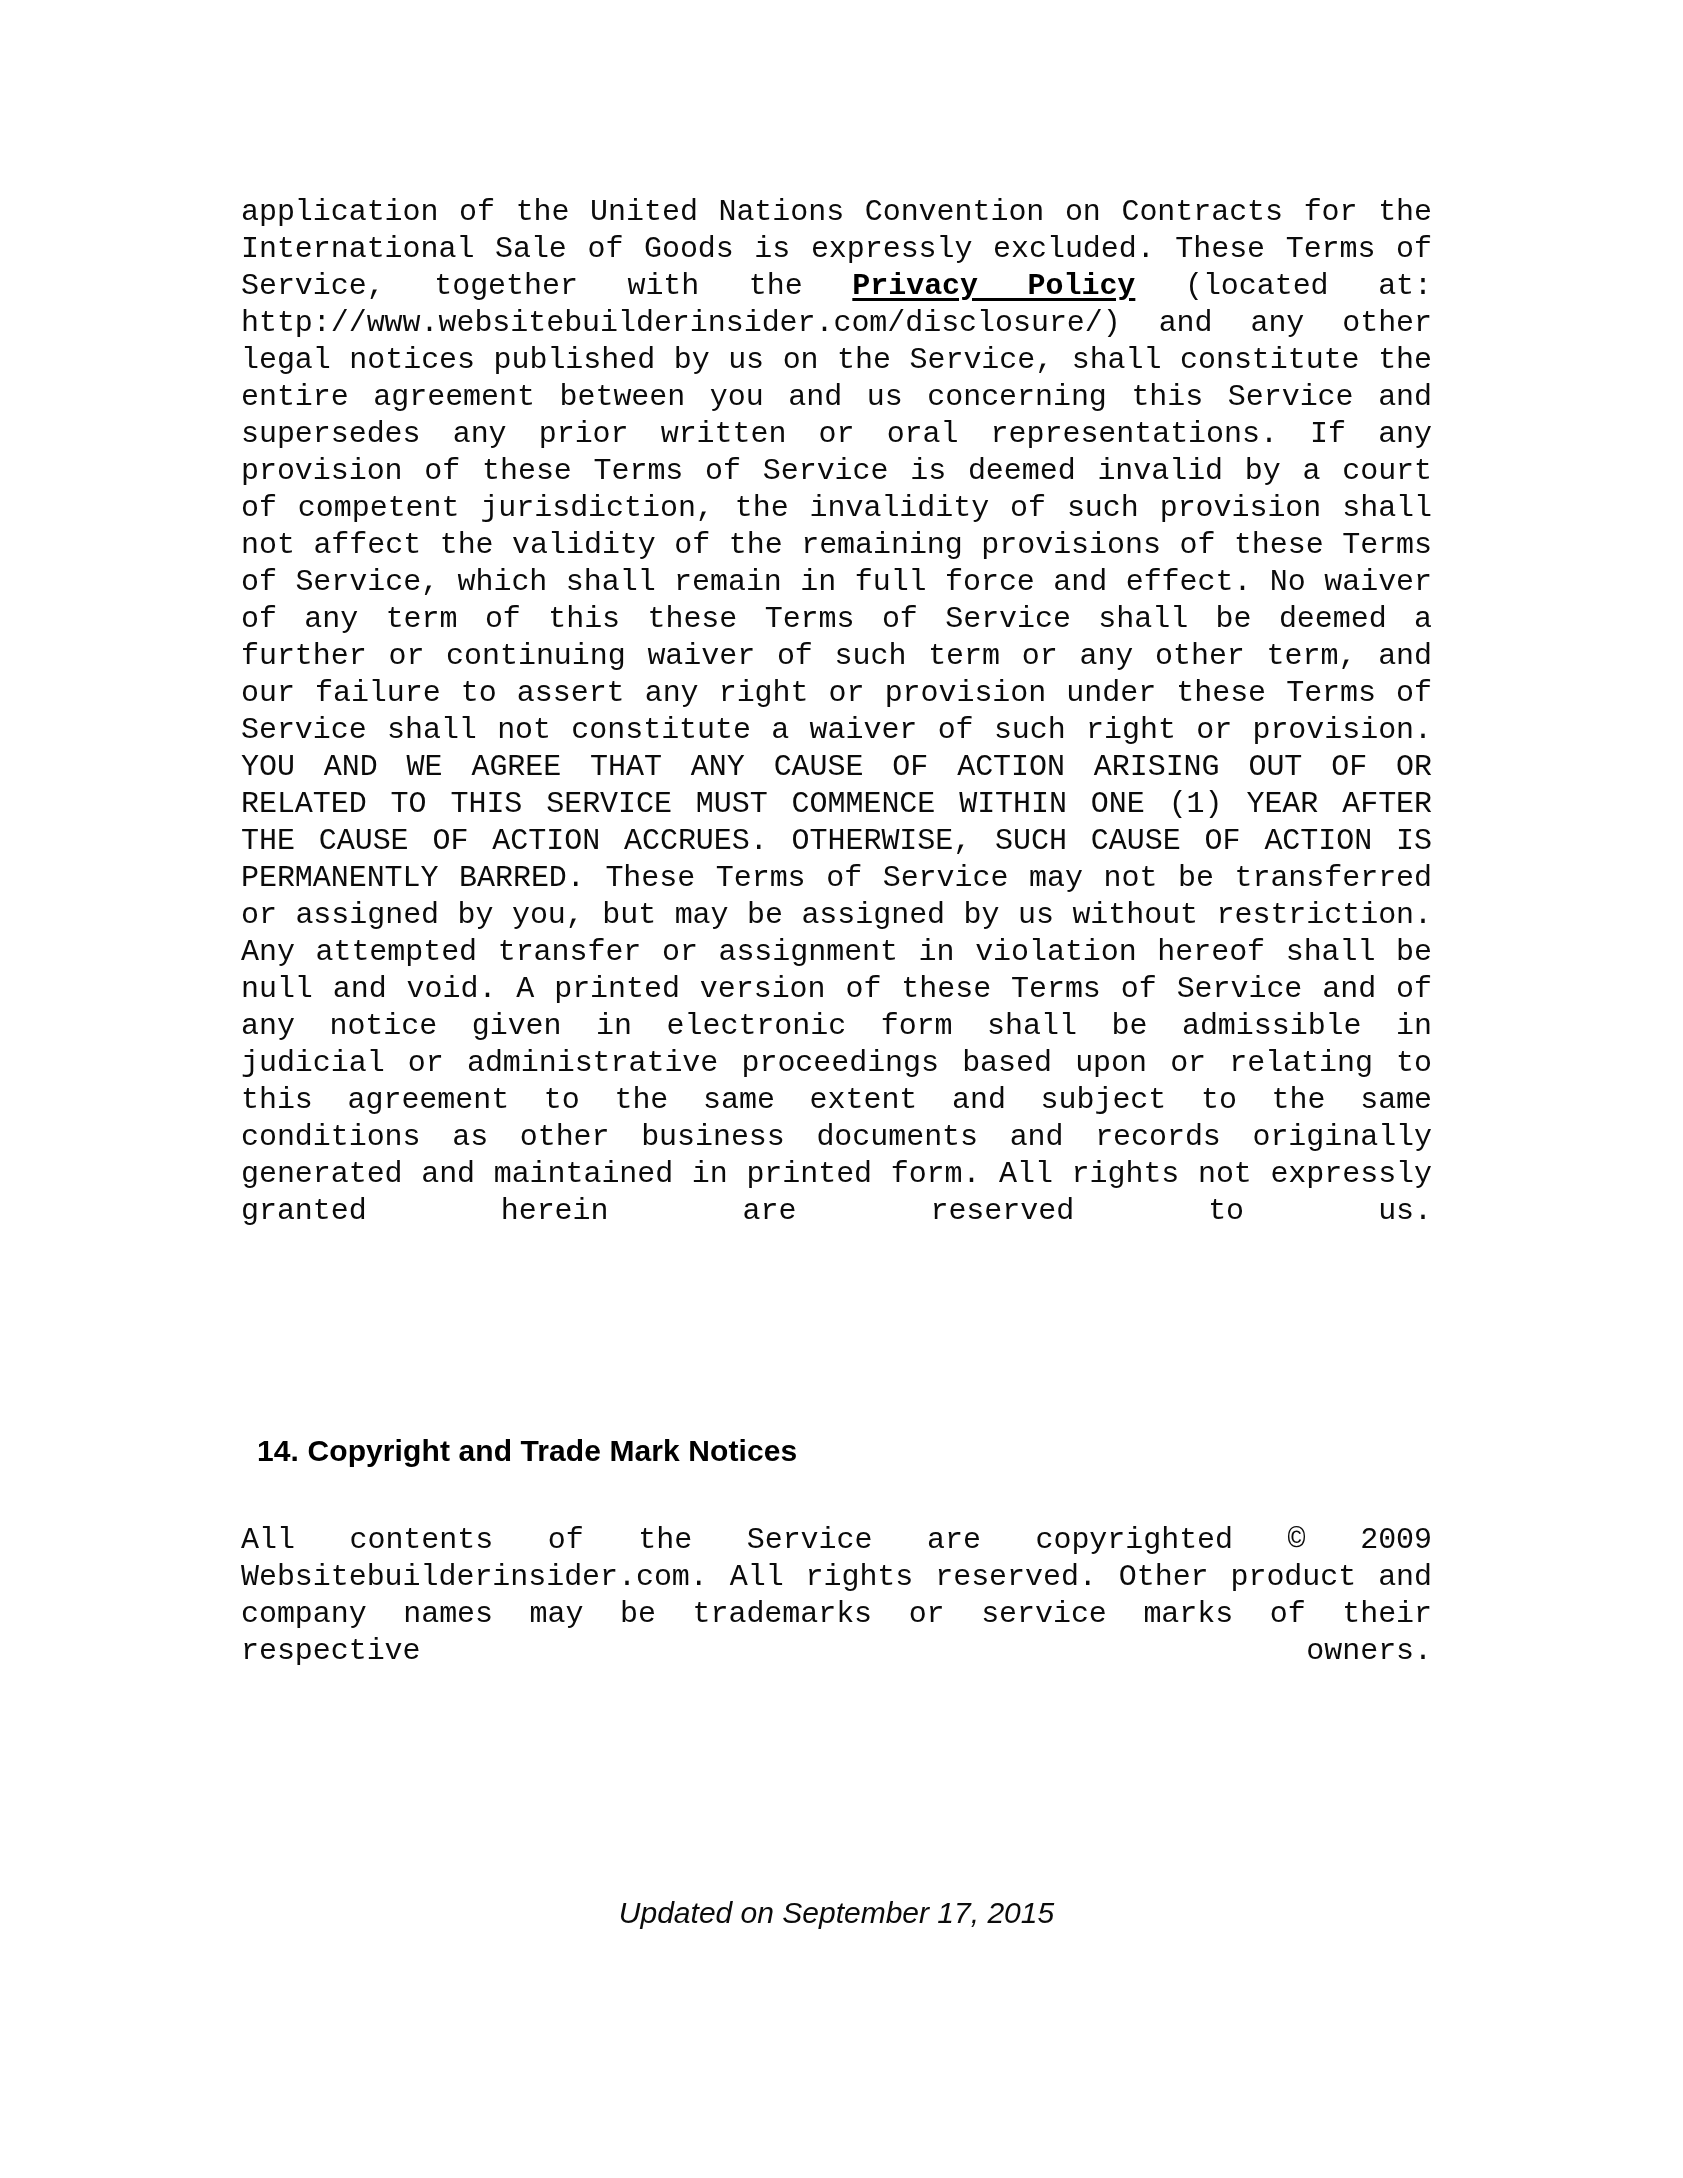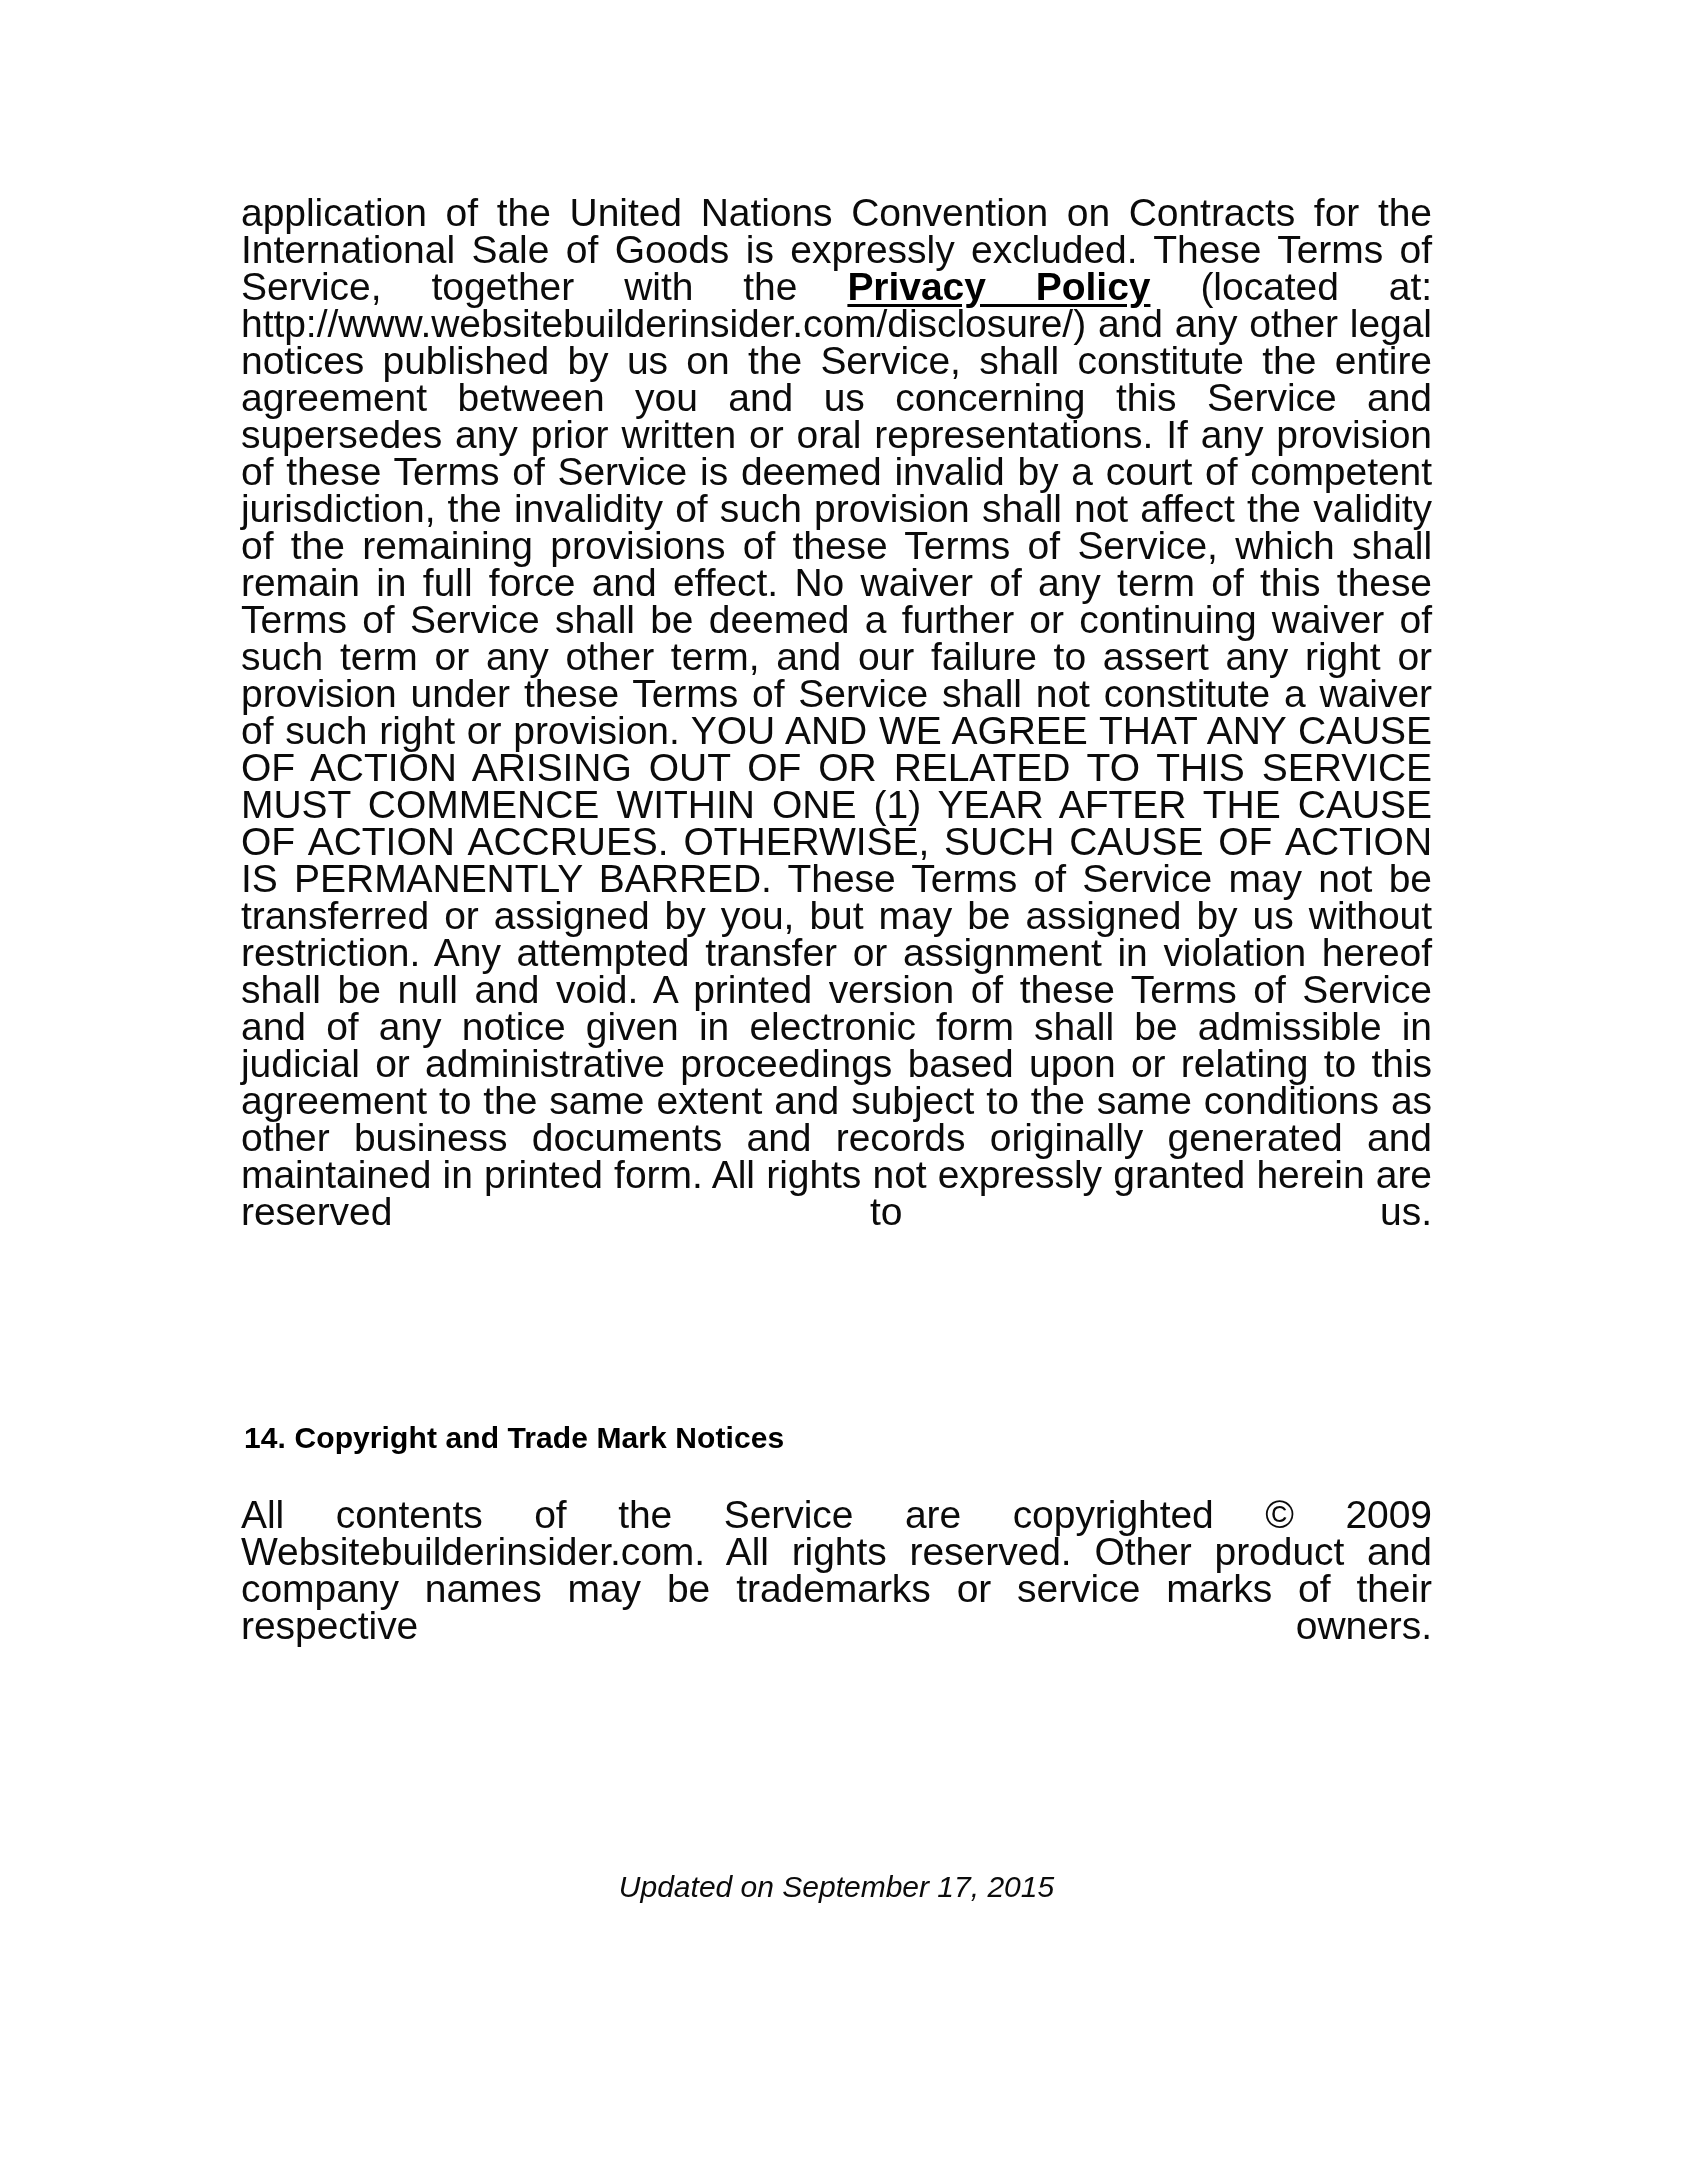--- a/index.html
+++ b/index.html
@@ -27,41 +27,42 @@
 
   .content {
     position: absolute;
     left: 241px;
     top: 194px;
     width: 1191px;
   }
 
   p.body-para {
     margin: 0;
-    font-size: 39px;
+    font-size: 30px;
     line-height: 37px;
     text-align: justify;
     text-justify: inter-word;
     letter-spacing: -0.05px;
     word-spacing: 0px;
     color: #0b0b0b;
+    font-family: Liberation Mono, monospace;
   }
 
   
   p.body-para::after {
     content: "";
     display: inline-block;
     width: 100%;
   }
   .spacer-md { height: 37px; }
   .spacer-lg { height: 38px; }
   .spacer-xl { height: 149px; }
 
   h2.section-heading {
-    margin: 3px;
+    margin: 16px;
     font-size: 30px;
     line-height: 37px;
     font-weight: bold;
     text-align: left;
     letter-spacing: 0.1px;
     color: #000000;
   }
 
   .privacy-link {
     font-weight: bold;

